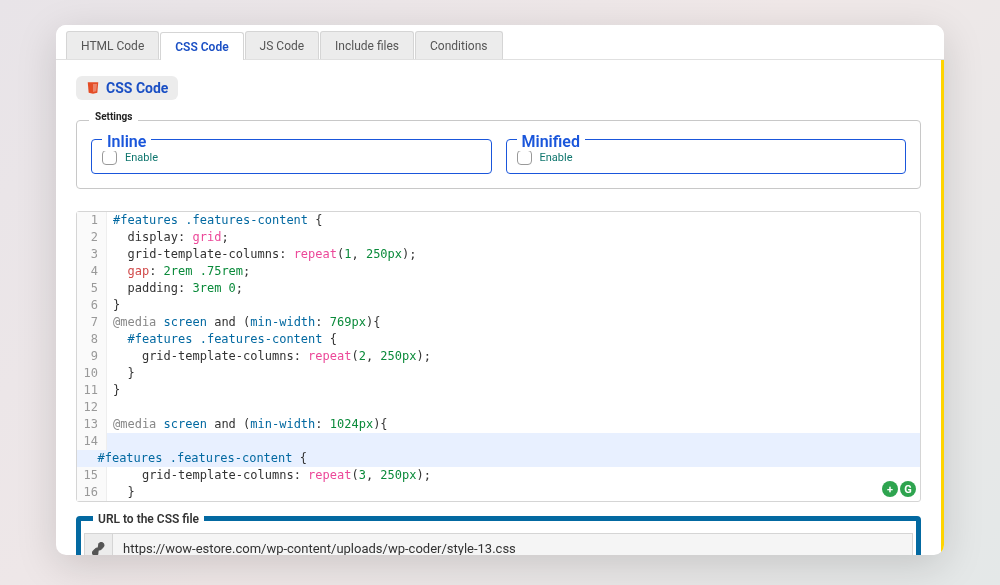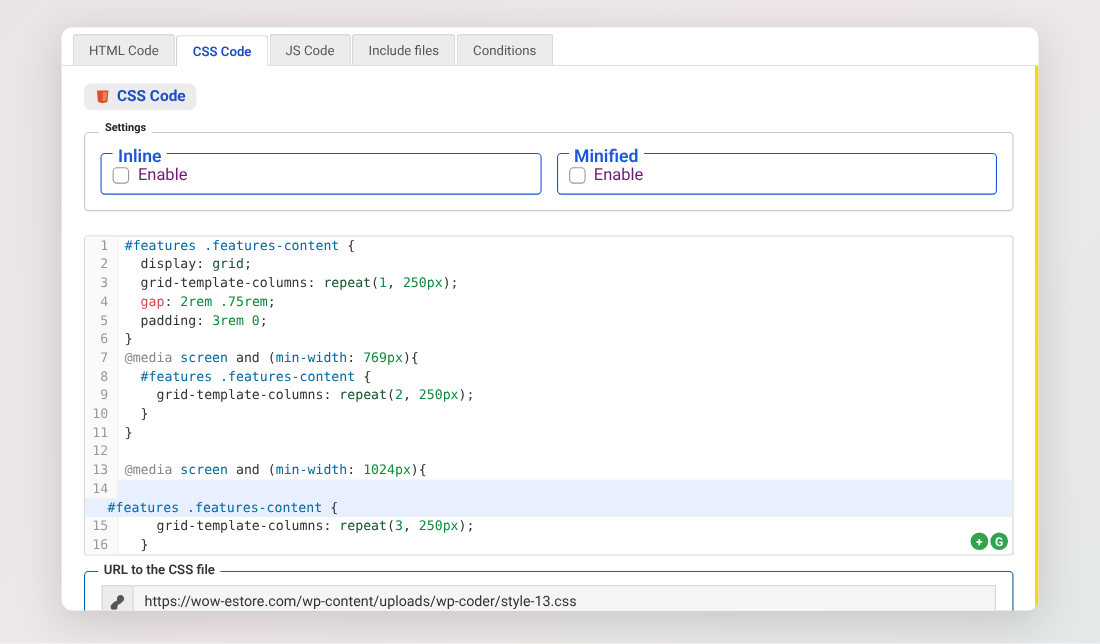--- a/index.html
+++ b/index.html
@@ -54,47 +54,47 @@
 }
 .setting-legend {
   position: absolute; top: -8px; left: 10px; background: #fff;
   padding: 0 5px; font-size: 16px; font-weight: 600; color: #1a56db;
 }
 .checkbox-row { display: flex; align-items: center; gap: 8px; }
 .checkbox {
   width: 15px; height: 15px; border: 1.5px solid #999; border-radius: 4px;
   background: #fff;
 }
-.checkbox-label { font-size: 15px; color: #701a75; }
+.checkbox-label { font-size: 11px; color: #0f766e; }
 .code-editor {
   margin-top: 22px; border: 1px solid #d5d5d5; border-radius: 3px;
   background: #fff; position: relative;
 }
 .code-lines { font-family: ui-monospace, "SF Mono", Menlo, Consolas, monospace; font-size: 12px; }
 .code-line { display: flex; line-height: 17px; }
 .code-line.hl { background: #e8f0ff; flex-direction: column; }
 .gutter {
   width: 30px; text-align: right; padding-right: 8px;
   color: #999; background: #fafafa; border-right: 1px solid #eee;
   user-select: none; flex-shrink: 0;
 }
 .code-content { padding-left: 6px; white-space: pre; color: #333; }
 .tok-sel { color: #0369a1; }
 .tok-prop { color: #333; }
-.tok-val { color: #14532d; }
+.tok-val { color: #ec4899; }
 .tok-num { color: #0a8a3a; }
 .tok-rule { color: #888; }
 .tok-kw { color: #d14a4a; }
 .scroll-corner {
   position: absolute; right: 4px; bottom: 4px; display: flex; gap: 2px;
 }
 .circ { width: 16px; height: 16px; border-radius: 50%; background: #2ea44f; color:#fff; font-size:11px; display:flex; align-items:center; justify-content:center; font-weight:bold;}
 .url-box {
-  margin-top: 14px; border: 1px solid #0369a1; border-radius: 4px;
-  padding: 12px 16px 0; position: relative;
+  margin-top: 14px; border: 5px solid #0369a1; border-radius: 4px;
+  padding: 12px 4px 0; position: relative;
 }
 .url-legend {
   position: absolute; top: -9px; left: 12px; background: #fff;
   padding: 0 5px; font-size: 12px; font-weight: 600; color: #333;
 }
 .url-row {
   display: flex; margin: 0; border-top: none;
 }
 .url-icon-cell {
   width: 28px; display:flex; align-items:center; justify-content:center;

